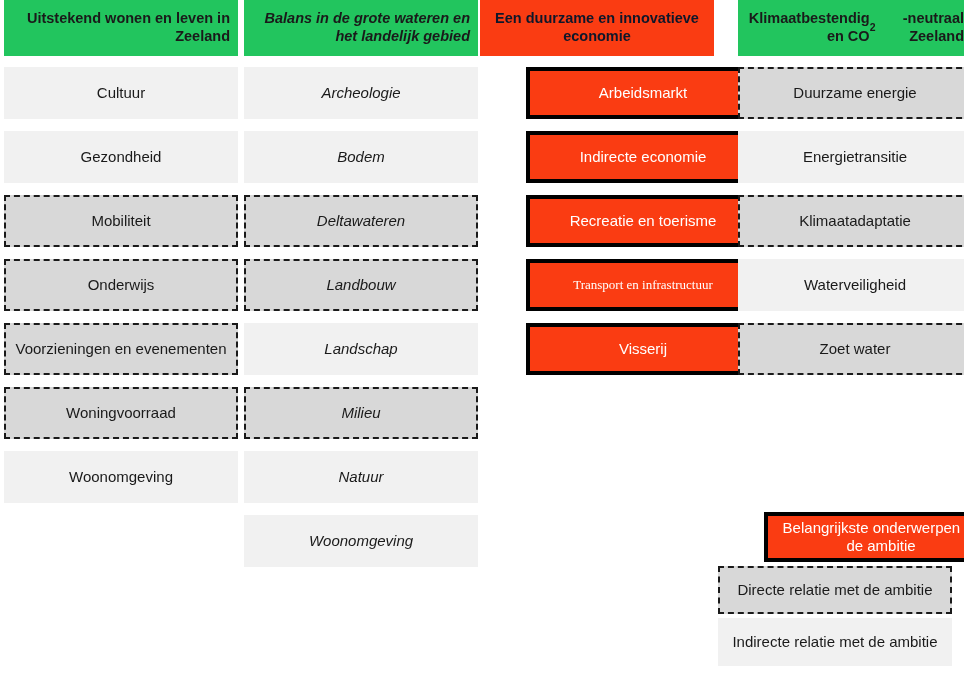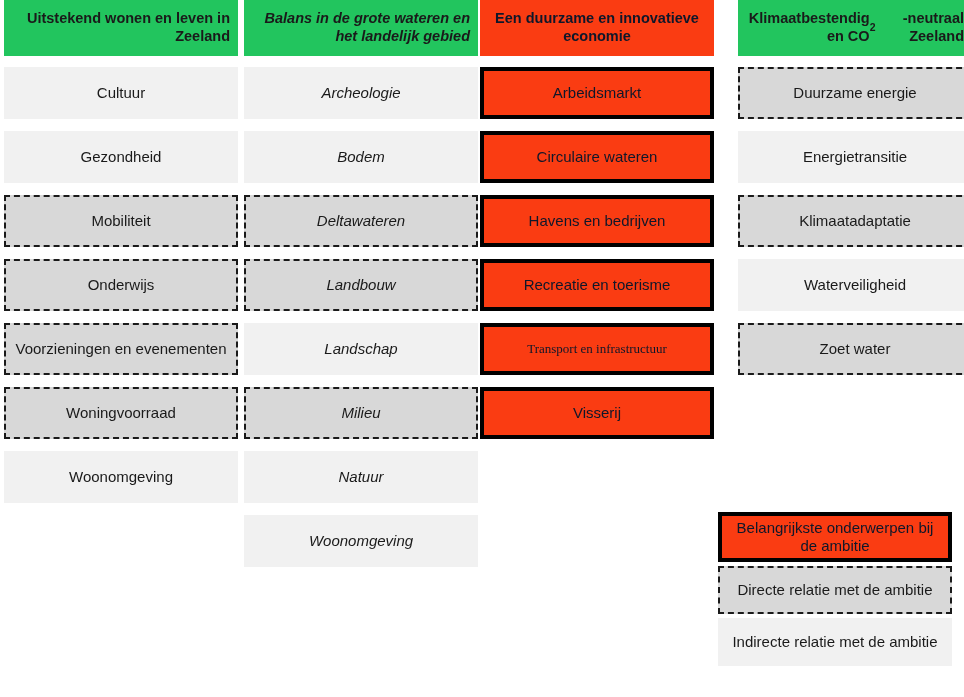--- a/index.html
+++ b/index.html
@@ -71,21 +71,22 @@
     border: none;
   }
   .cell.direct {              
     background: #d8d8d8;
     border: 2px dashed #1a1a1a;
     text-align: center;
   }
   .cell.primary {             
     background: #fa3c12;
     border: 4px solid #000000;
-    color: #0f172a;
+    color: #ffffff;
+    margin-left: 46px;
   }
   .cell.small-text { font-size: 13px; font-family: Liberation Serif, serif; }
 
   
   #legend {
     position: absolute;
     left: 718px;
     top: 512px;
     width: 234px;
   }
@@ -121,22 +122,21 @@
       <div class="cell direct">Deltawateren</div>
       <div class="cell direct">Landbouw</div>
       <div class="cell indirect">Landschap</div>
       <div class="cell direct">Milieu</div>
       <div class="cell indirect">Natuur</div>
       <div class="cell indirect">Woonomgeving</div>
     </div>
     <div class="column col-2">
       <div class="cell header accent">Een duurzame en innovatieve economie</div>
       <div class="cell primary">Arbeidsmarkt</div>
-      <div class="cell primary">Circulaire wateren</div>
-      <div class="cell primary">Havens en bedrijven</div>
+      <div class="cell primary">Indirecte economie</div>
       <div class="cell primary">Recreatie en toerisme</div>
       <div class="cell primary small-text">Transport en infrastructuur</div>
       <div class="cell primary">Visserij</div>
     </div>
     <div class="column col-3">
       <div class="cell header plain">Klimaatbestendig en CO<sub>2</sub>-neutraal Zeeland</div>
       <div class="cell direct">Duurzame energie</div>
       <div class="cell indirect">Energietransitie</div>
       <div class="cell direct">Klimaatadaptatie</div>
       <div class="cell indirect">Waterveiligheid</div>

